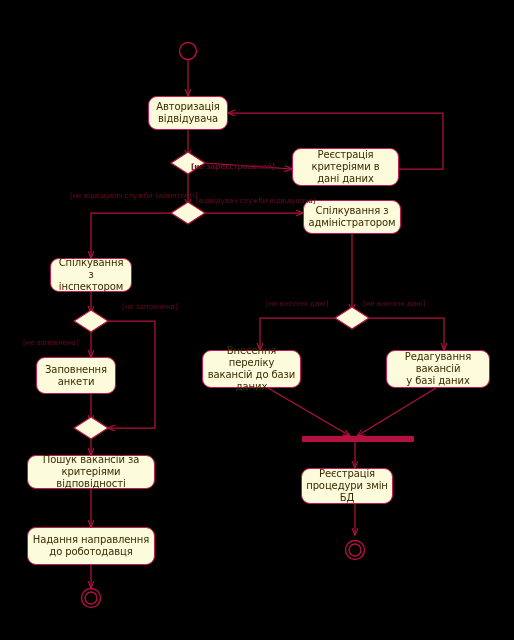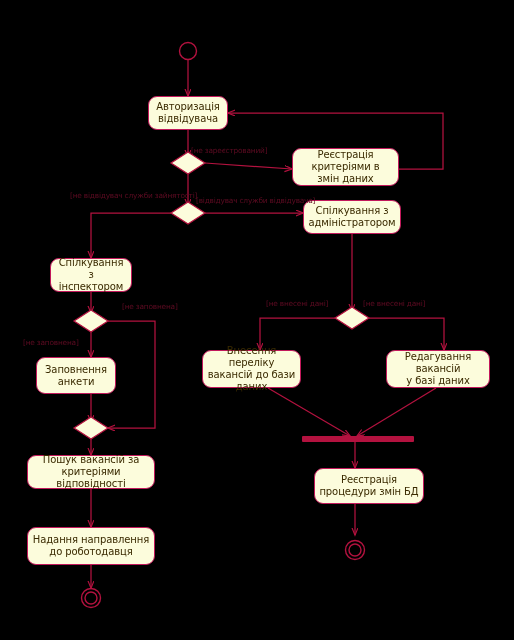--- a/index.html
+++ b/index.html
@@ -107,21 +107,21 @@
 <div class="node" style="left:148px;top:96px;width:80px;height:34px;">
   <span>
     <span>Авторизація</span><br>
     <span>відвідувача</span>
   </span>
 </div>
 
 <div class="node" style="left:292px;top:148px;width:107px;height:38px;">
   <span>
     <span>Реєстрація критеріями в</span><br>
-    <span>змін даних</span>
+    <span>дані даних</span>
   </span>
 </div>
 
 <div class="node" style="left:303px;top:200px;width:98px;height:34px;">
   <span>
     <span>Спілкування з</span><br>
     <span>адміністратором</span>
   </span>
 </div>
 
@@ -160,28 +160,28 @@
   </span>
 </div>
 
 <div class="node" style="left:386px;top:350px;width:104px;height:38px;">
   <span>
     <span>Редагування вакансій</span><br>
     <span>у базі даних</span>
   </span>
 </div>
 
-<div class="node" style="left:314px;top:468px;width:110px;height:36px;">
+<div class="node" style="left:301px;top:468px;width:92px;height:36px;">
   <span>
     <span>Реєстрація</span><br>
     <span>процедури змін БД</span>
   </span>
 </div>
 
-<div class="guard" style="left:191px;top:146px;">[не зареєстрований]</div>
+<div class="guard" style="left:191px;top:162px;font-weight:bold;">[не зареєстрований]</div>
 
 <div class="guard" style="left:70px;top:191px;">[не відвідувач служби зайнятості]</div>
 
 <div class="guard" style="left:196px;top:196px;">[відвідувач служби відвідувача]</div>
 
 <div class="guard" style="left:122px;top:302px;">[не заповнена]</div>
 
 <div class="guard" style="left:23px;top:338px;">[не заповнена]</div>
 
 <div class="guard" style="left:266px;top:299px;">[не внесені дані]</div>

